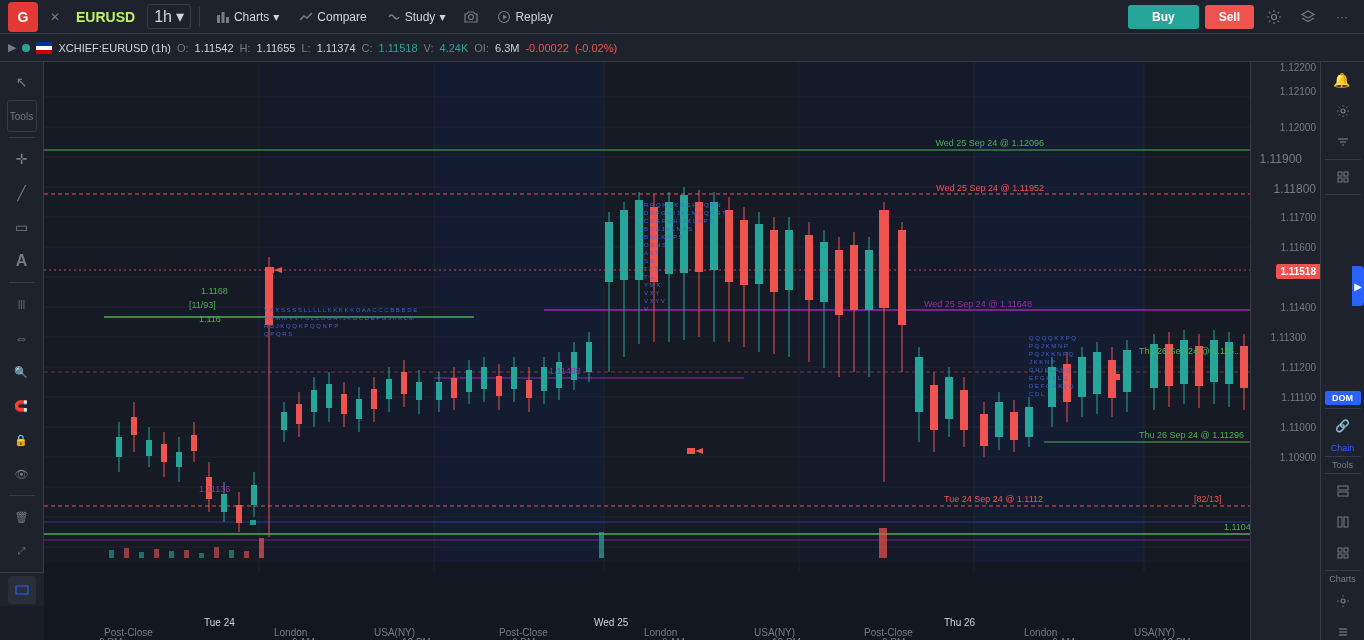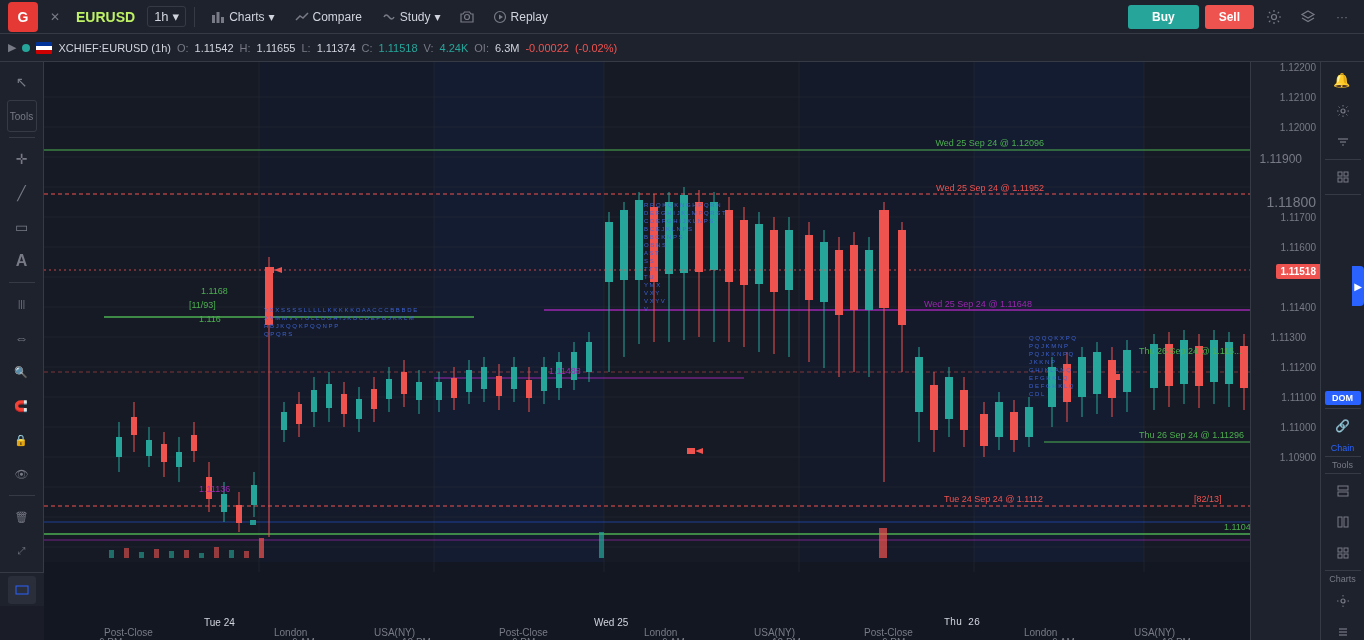--- a/index.html
+++ b/index.html
@@ -3,21 +3,21 @@
   <meta charset="utf-8">
   <style>
     * { margin: 0; padding: 0; box-sizing: border-box; }
     body { width: 1364px; height: 640px; background: #1a1d27; color: #d1d4dc; font-family: 'Trebuchet MS', Arial, sans-serif; font-size: 12px; overflow: hidden; }
     
     
     #topbar { display: flex; align-items: center; height: 34px; background: #1e222d; border-bottom: 1px solid #363a45; padding: 0 8px; gap: 4px; }
     #topbar .logo { width: 30px; height: 30px; background: #e53935; border-radius: 4px; display: flex; align-items: center; justify-content: center; color: white; font-weight: bold; font-size: 14px; margin-right: 4px; }
     #topbar .close-btn { width: 18px; height: 18px; display: flex; align-items: center; justify-content: center; color: #787b86; cursor: pointer; }
     #topbar .symbol { font-size: 14px; font-weight: bold; color: #bef264; margin: 0 8px; }
-    #topbar .timeframe { background: transparent; border: 1px solid #363a45; border-radius: 3px; color: #d1d4dc; padding: 2px 6px; font-size: 13px; cursor: pointer; display: flex; align-items: center; gap: 4px; }
+    #topbar .timeframe { background: transparent; border: 1px solid #363a45; border-radius: 3px; color: #d1d4dc; padding: 2px 6px; font-size: 16px; cursor: pointer; display: flex; align-items: center; gap: 4px; }
     #topbar .divider { width: 1px; height: 20px; background: #363a45; margin: 0 4px; }
     .topbar-btn { display: flex; align-items: center; gap: 4px; padding: 4px 8px; color: #d1d4dc; cursor: pointer; border-radius: 3px; font-size: 12px; }
     .topbar-right { margin-left: auto; display: flex; align-items: center; gap: 6px; }
     .buy-btn { background: #26a69a; color: white; border: none; padding: 5px 24px; border-radius: 3px; cursor: pointer; font-size: 12px; font-weight: bold; }
     .sell-btn { background: #ef5350; color: white; border: none; padding: 5px 14px; border-radius: 3px; cursor: pointer; font-size: 12px; font-weight: bold; }
     .icon-btn { width: 28px; height: 28px; display: flex; align-items: center; justify-content: center; color: #787b86; cursor: pointer; border-radius: 3px; }
 
     
     #infobar { height: 28px; background: #1e222d; border-bottom: 1px solid #363a45; display: flex; align-items: center; padding: 0 8px; gap: 6px; font-size: 11px; }
     #infobar .arrow-icon { color: #787b86; cursor: pointer; }
@@ -472,41 +472,41 @@
 
         <div class="session-label" style="left: 60px; bottom: 12px; color: #787b86; font-size:10px;">Post-Close</div>
         <div class="session-label" style="left: 160px; bottom: 22px; color: #d1d4dc; font-size:10px;">Tue 24</div>
         <div class="session-label" style="left: 230px; bottom: 12px; color: #787b86; font-size:10px;">London</div>
         <div class="session-label" style="left: 330px; bottom: 12px; color: #787b86; font-size:10px;">USA(NY)</div>
         <div class="session-label" style="left: 455px; bottom: 12px; color: #787b86; font-size:10px;">Post-Close</div>
         <div class="session-label" style="left: 550px; bottom: 22px; color: #d1d4dc; font-size:10px;">Wed 25</div>
         <div class="session-label" style="left: 600px; bottom: 12px; color: #787b86; font-size:10px;">London</div>
         <div class="session-label" style="left: 710px; bottom: 12px; color: #787b86; font-size:10px;">USA(NY)</div>
         <div class="session-label" style="left: 820px; bottom: 12px; color: #787b86; font-size:10px;">Post-Close</div>
-        <div class="session-label" style="left: 900px; bottom: 22px; color: #d1d4dc; font-size:10px;font-family:Liberation Mono, monospace;">Thu 26</div>
+        <div class="session-label" style="left: 900px; bottom: 22px; color: #d1d4dc; font-size:10px;">Thu 26</div>
         <div class="session-label" style="left: 980px; bottom: 12px; color: #787b86; font-size:10px;">London</div>
         <div class="session-label" style="left: 1090px; bottom: 12px; color: #787b86; font-size:10px;">USA(NY)</div>
 
         <div style="position:absolute; bottom:2px; left:55px; font-size:10px; color:#787b86;">6 PM</div>
         <div style="position:absolute; bottom:2px; left:248px; font-size:10px; color:#787b86;">6 AM</div>
         <div style="position:absolute; bottom:2px; left:358px; font-size:10px; color:#787b86;">12 PM</div>
         <div style="position:absolute; bottom:2px; left:468px; font-size:10px; color:#787b86;">6 PM</div>
         <div style="position:absolute; bottom:2px; left:618px; font-size:10px; color:#787b86;">6 AM</div>
         <div style="position:absolute; bottom:2px; left:728px; font-size:10px; color:#787b86;">12 PM</div>
         <div style="position:absolute; bottom:2px; left:838px; font-size:10px; color:#787b86;">6 PM</div>
         <div style="position:absolute; bottom:2px; left:1008px; font-size:10px; color:#787b86;">6 AM</div>
         <div style="position:absolute; bottom:2px; left:1118px; font-size:10px; color:#787b86;">12 PM</div>
       </div>
 
       <div id="price-axis" style="width:70px; background:#1e222d; border-left:1px solid #363a45; position:relative; display:flex; flex-direction:column; justify-content:space-between; padding:2px 4px;">
         <span style="font-size:10px; color:#787b86; position:absolute; top:0px; right:4px;">1.12200</span>
-        <span style="font-size:10px; color:#787b86; position:absolute; top:30px; right:4px;">1.12100</span>
+        <span style="font-size:10px; color:#787b86; position:absolute; top:24px; right:4px;">1.12100</span>
         <span style="font-size:10px; color:#787b86; position:absolute; top:60px; right:4px;">1.12000</span>
         <span style="font-size:12px; color:#787b86; position:absolute; top:90px; right:18px;">1.11900</span>
-        <span style="font-size:14px; color:#787b86; position:absolute; top:132px; right:4px;">1.11800</span>
+        <span style="font-size:12px; color:#787b86; position:absolute; top:120px; right:4px;">1.11800</span>
         <span style="font-size:10px; color:#787b86; position:absolute; top:150px; right:4px;">1.11700</span>
         <span style="font-size:10px; color:#787b86; position:absolute; top:180px; right:4px;">1.11600</span>
         <div class="price-badge" style="position:absolute; top:202px; right:0; background:#ef5350; color:white; padding:2px 4px; font-size:10px; font-weight:bold; border-radius:2px 0 0 2px;">1.11518</div>
         <span style="font-size:10px; color:#787b86; position:absolute; top:240px; right:4px;">1.11400</span>
         <span style="font-size:10px; color:#787b86; position:absolute; top:270px; right:14px;">1.11300</span>
         <span style="font-size:10px; color:#787b86; position:absolute; top:300px; right:4px;">1.11200</span>
         <span style="font-size:10px; color:#787b86; position:absolute; top:330px; right:4px;">1.11100</span>
         <span style="font-size:10px; color:#787b86; position:absolute; top:360px; right:4px;">1.11000</span>
         <span style="font-size:10px; color:#787b86; position:absolute; top:390px; right:4px;">1.10900</span>
       </div>

